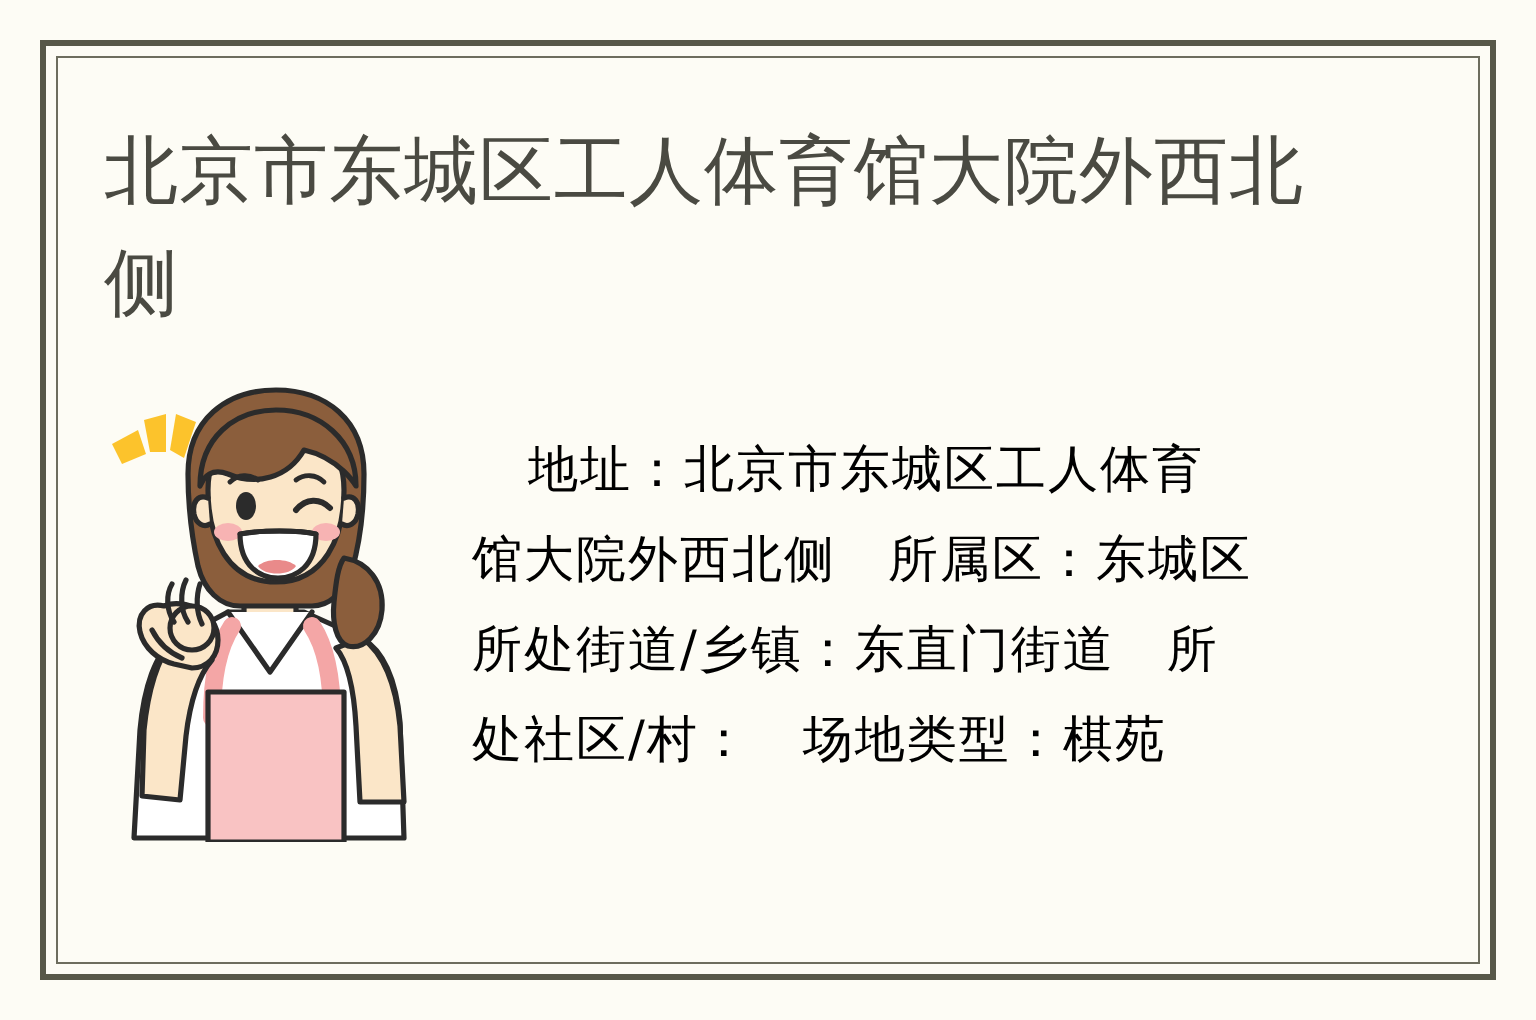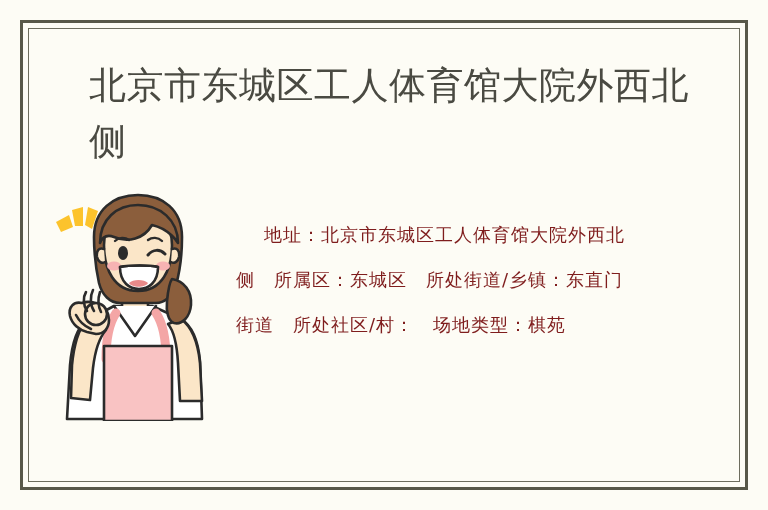--- a/index.html
+++ b/index.html
@@ -50,42 +50,41 @@
     left: 52px;
     top: 58px;
     width: 620px;
     font-size: 37px;
     line-height: 56px;
     letter-spacing: 0.5px;
     color: #4a4a42;
     font-weight: 400;
     white-space: pre-wrap;
     font-family: "Liberation Sans", "DejaVu Sans", sans-serif;
-    margin-left: 37px;
   }
 
   
   .illustration {
     position: absolute;
     left: 52px;
     top: 193px;
     width: 170px;
     height: 228px;
   }
   .illustration svg { display: block; width: 100%; height: 100%; }
 
   
   .body-text {
     position: absolute;
     left: 236px;
     top: 212px;
     width: 390px;
-    font-size: 18px;
+    font-size: 25px;
     line-height: 45px;
-    color: #7f1d1d;
+    color: #000000;
     letter-spacing: 1px;
     white-space: pre-wrap;
     word-break: break-all;
     text-indent: 28px;
     font-family: "DejaVu Sans", "Liberation Sans", sans-serif;
   }
 </style>
 </head>
 <body>
 

